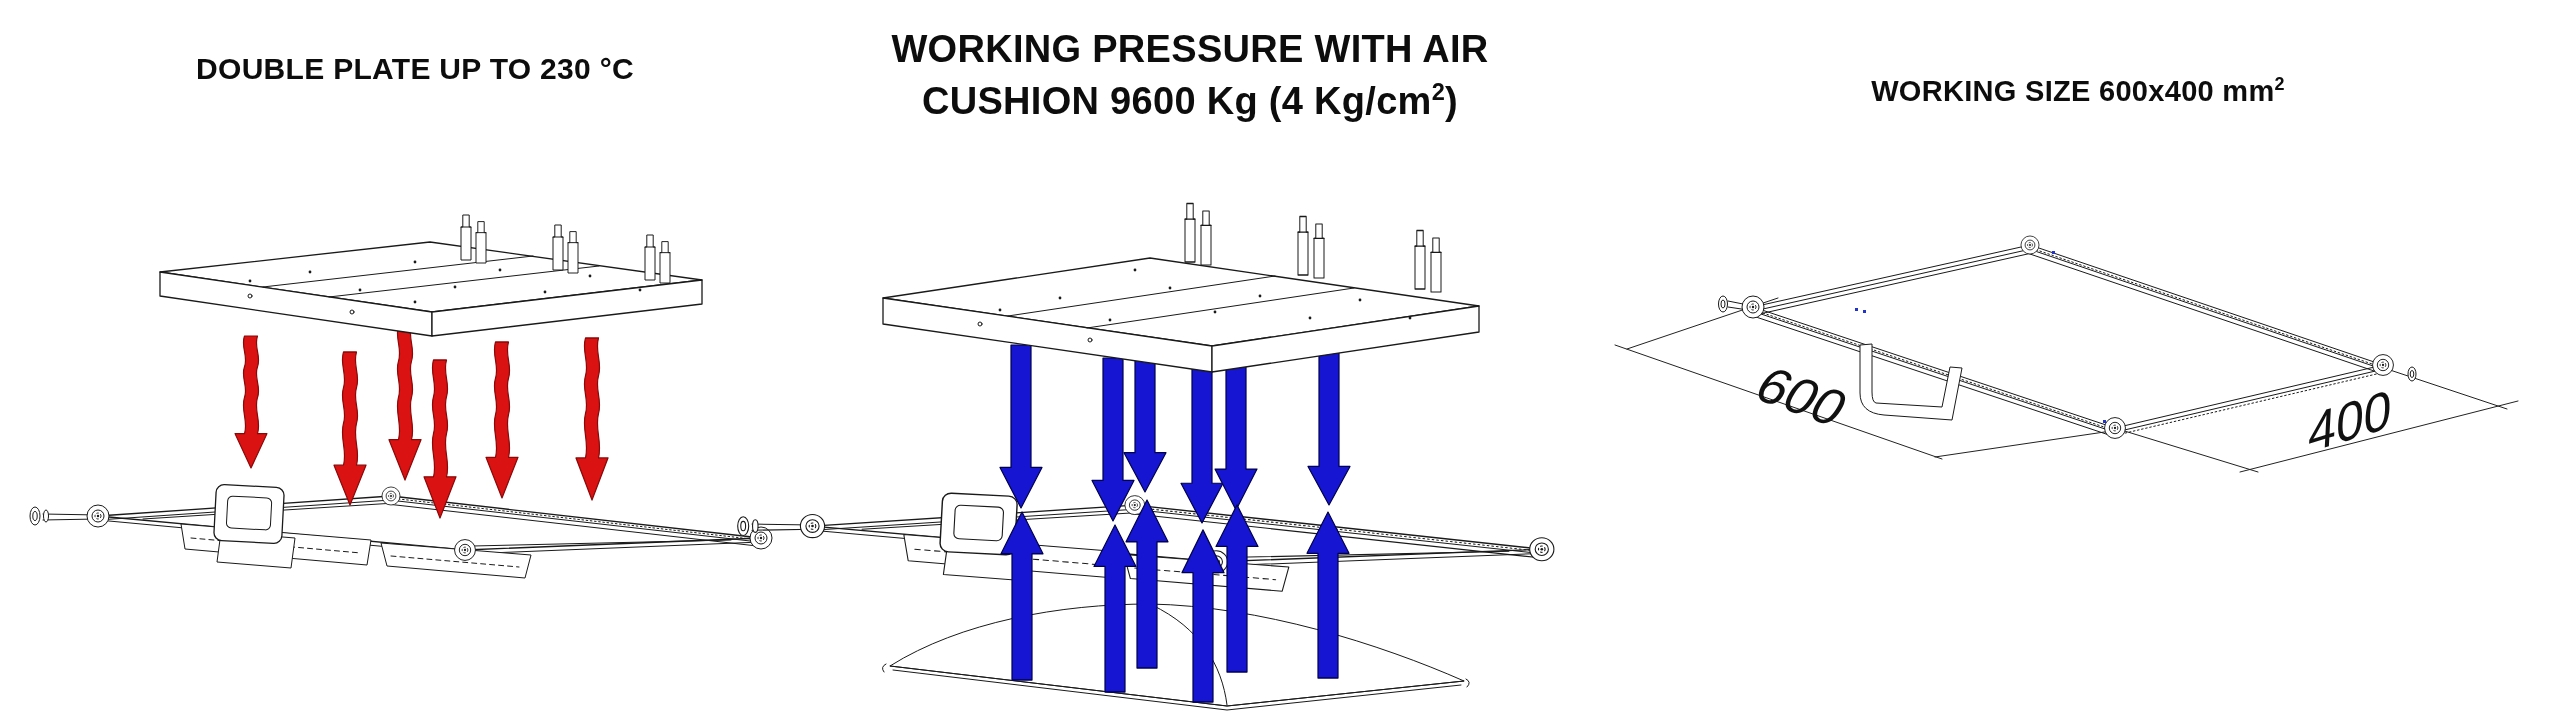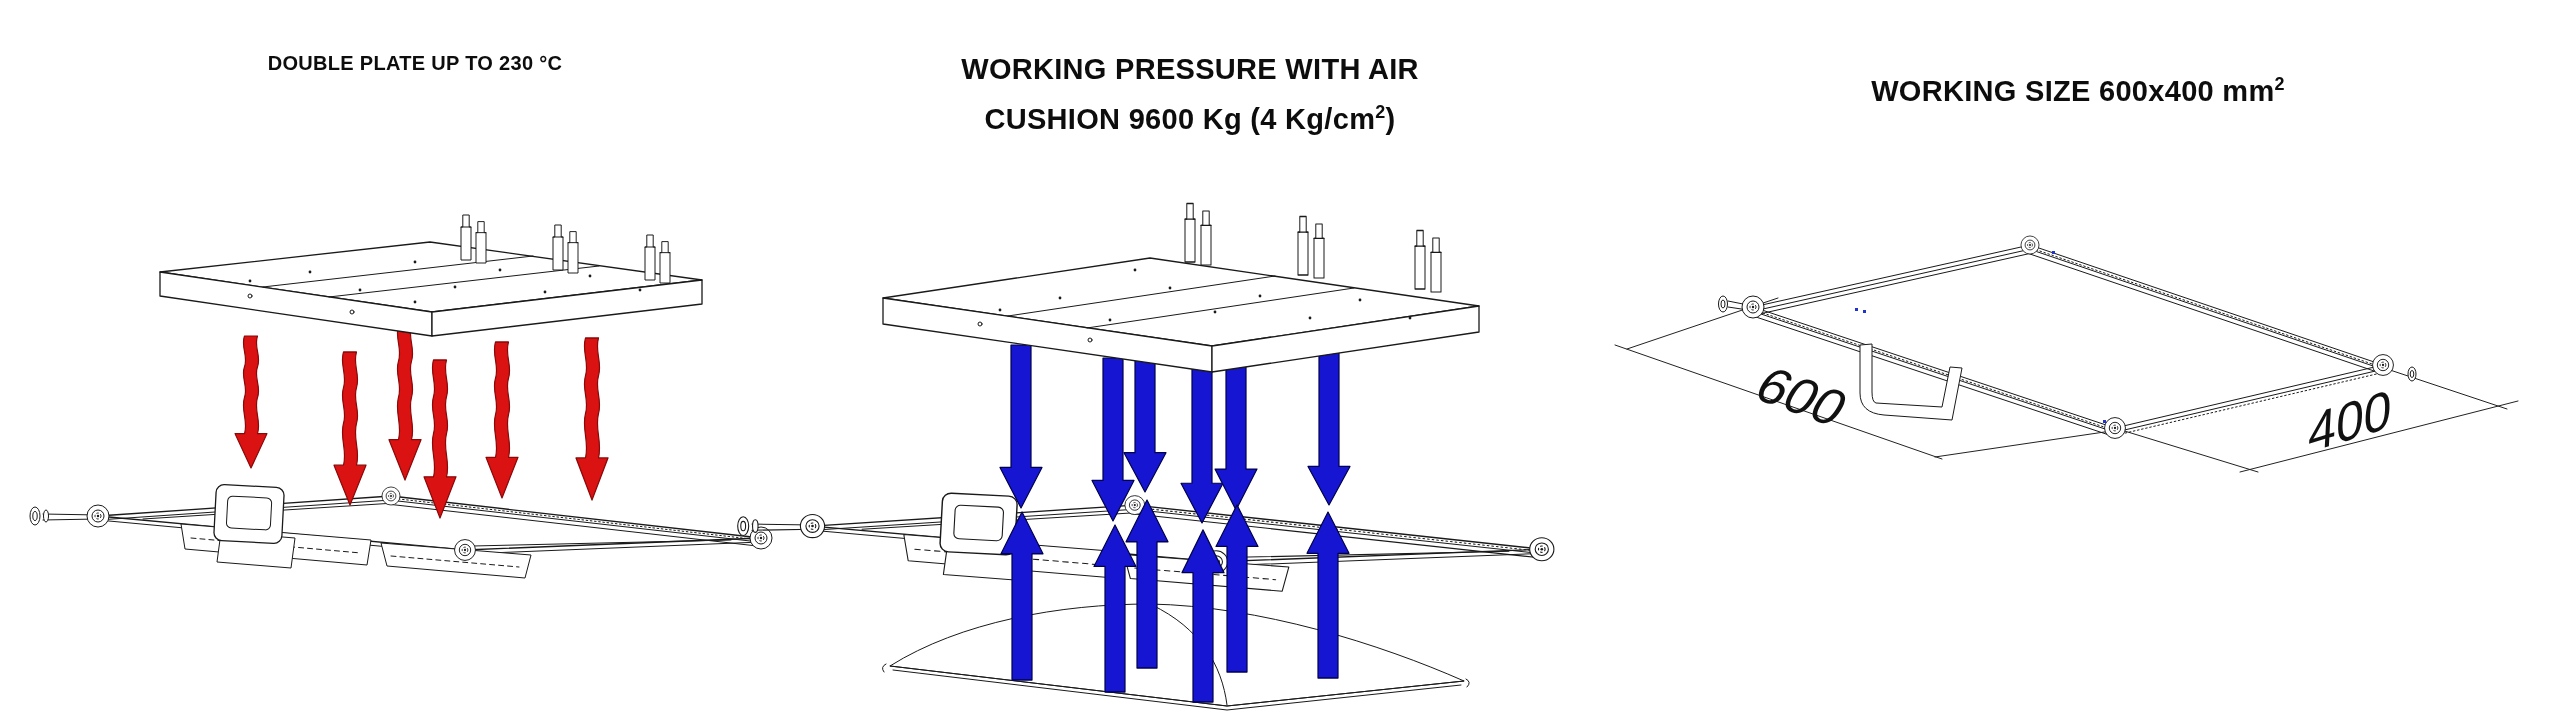--- a/index.html
+++ b/index.html
@@ -4,22 +4,22 @@
 <style>
   html,body { margin:0; padding:0; background:#ffffff; }
   #stage {
     position:relative; width:2560px; height:717px; background:#ffffff;
     font-family:"Liberation Sans", sans-serif; overflow:hidden;
   }
   .panel-title {
     position:absolute; text-align:center; font-weight:bold; color:#0d0d0d;
     font-family:"Liberation Sans", sans-serif; letter-spacing:0.3px;
   }
-  #title-1 { left:110px; top:52px; width:610px; font-size:20px; }
-  #title-2 { left:880px; top:48px; width:620px; font-size:29px; line-height:43px; }
+  #title-1 { left:110px; top:52px; width:610px; font-size:30px; }
+  #title-2 { left:880px; top:28px; width:620px; font-size:38px; line-height:43px; }
   #title-3 { left:1768px; top:74px; width:620px; font-size:29px; }
   .panel-title sup { font-size:62%; }
   #diagram-canvas { position:absolute; left:0; top:0; }
 
   .ln   { fill:none; stroke:#1a1a1a; stroke-width:1.3px; stroke-linejoin:round; stroke-linecap:round; }
   .lnf  { fill:#ffffff; stroke:#1a1a1a; stroke-width:1.3px; stroke-linejoin:round; }
   .thin { stroke-width:1px; }
   .dash { stroke-dasharray:5 4; }
   .dot  { stroke-dasharray:1.6 2.6; }
   .dim  { fill:none; stroke:#222222; stroke-width:1px; stroke-linecap:round; }

